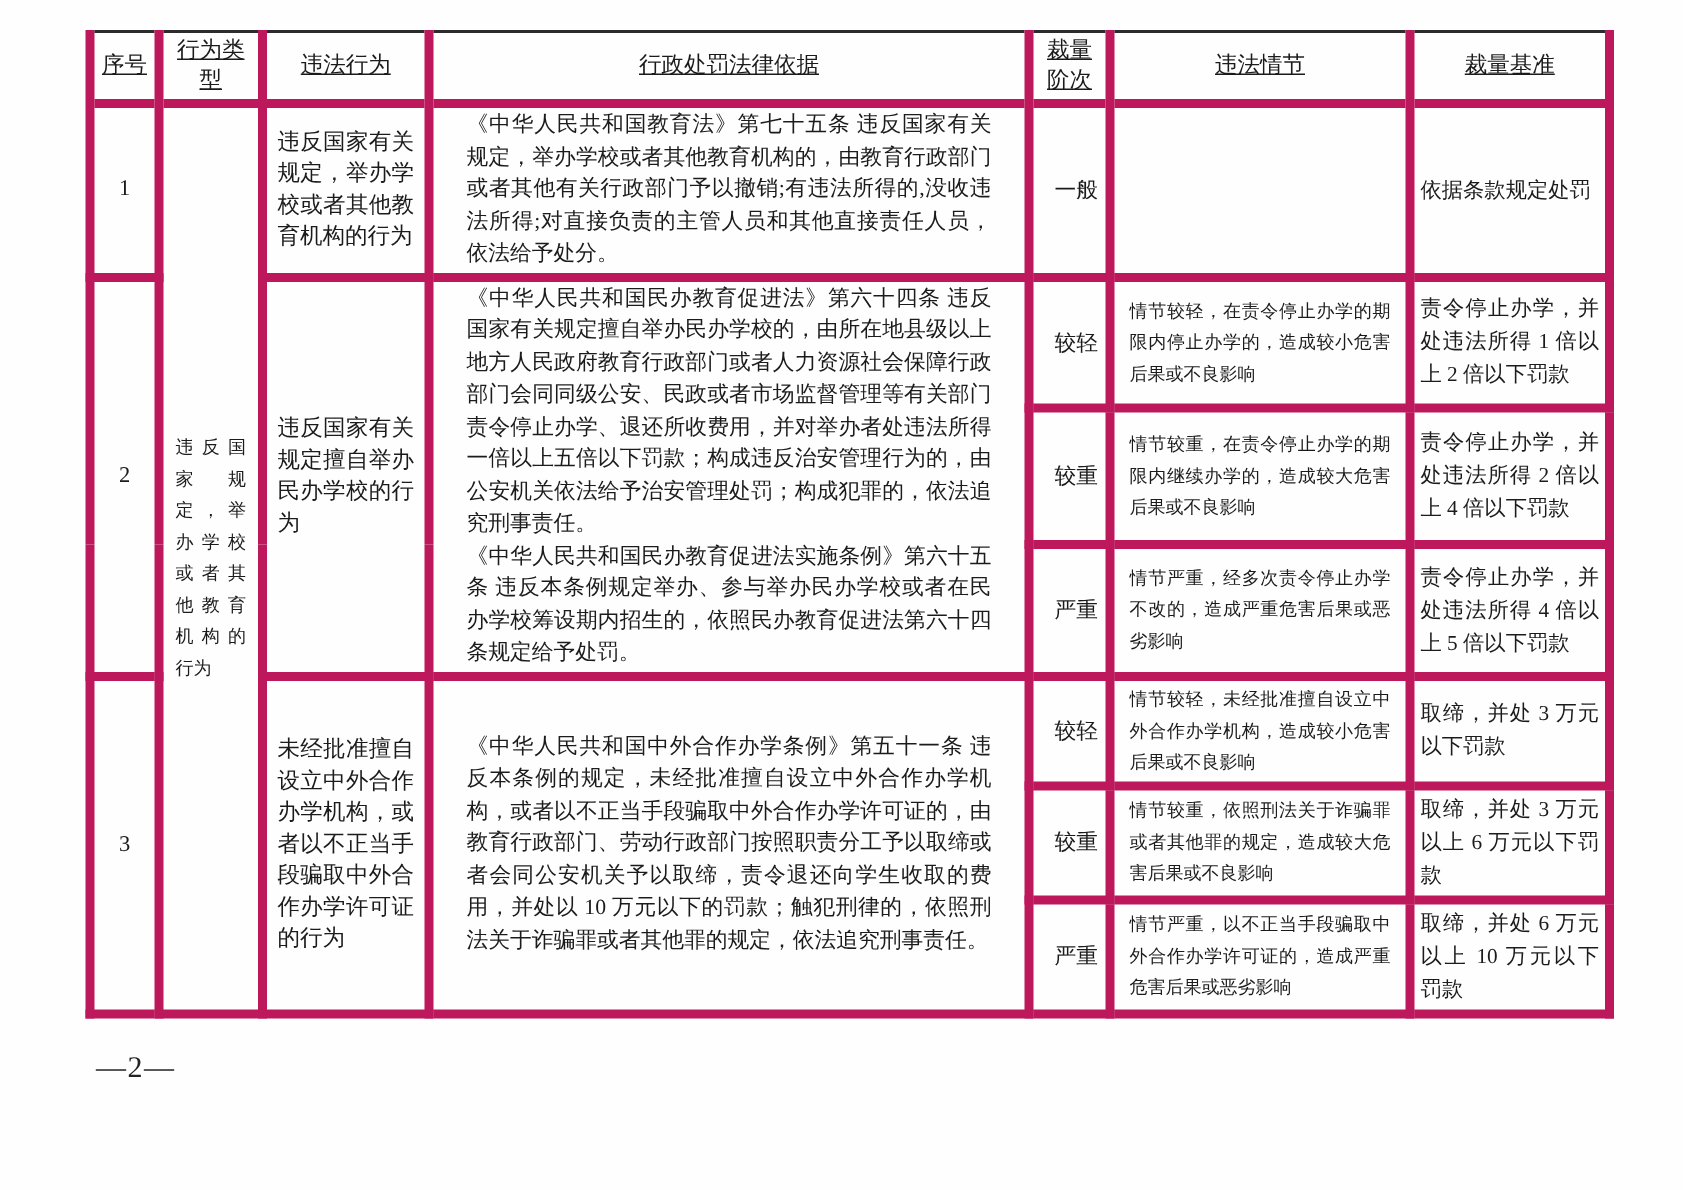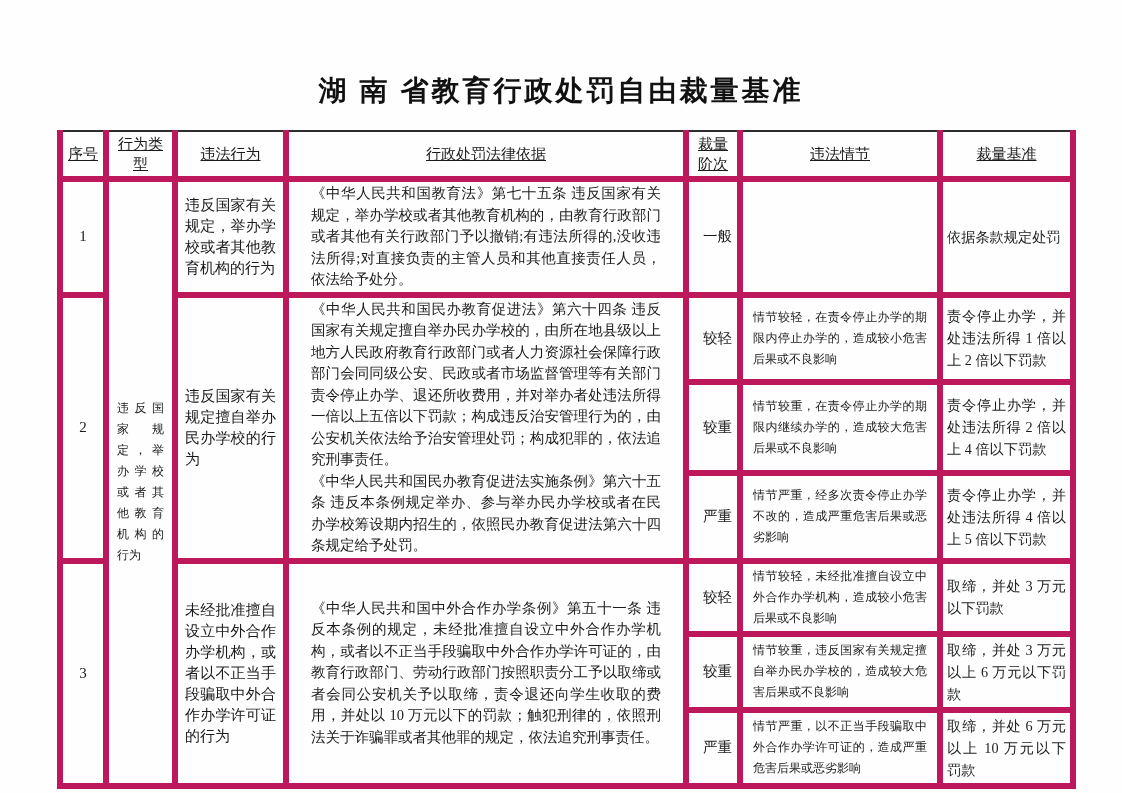--- a/index.html
+++ b/index.html
@@ -86,21 +86,20 @@
     font-size:20px;
     letter-spacing:1px;
     color:#222;
   }
 </style>
 </head>
 <body>
 
 <div>
 
-  <h1 class="title">湖 南 省教育行政处罚自由裁量基准</h1>
 
   <table class="penalty">
     <colgroup>
       <col style="width:46px">
       <col style="width:69px">
       <col style="width:111px">
       <col style="width:400px">
       <col style="width:54px">
       <col style="width:200px">
       <col style="width:133px">
@@ -155,21 +154,21 @@
         <td class="seq" rowspan="3">3</td>
         <td class="act" rowspan="3">未经批准擅自设立中外合作办学机构，或者以不正当手段骗取中外合作办学许可证的行为</td>
         <td class="basis" rowspan="3">《中华人民共和国中外合作办学条例》第五十一条  违反本条例的规定，未经批准擅自设立中外合作办学机构，或者以不正当手段骗取中外合作办学许可证的，由教育行政部门、劳动行政部门按照职责分工予以取缔或者会同公安机关予以取缔，责令退还向学生收取的费用，并处以 10 万元以下的罚款；触犯刑律的，依照刑法关于诈骗罪或者其他罪的规定，依法追究刑事责任。</td>
         <td class="level">较轻</td>
         <td class="circ">情节较轻，未经批准擅自设立中外合作办学机构，造成较小危害后果或不良影响</td>
         <td class="std">取缔，并处 3 万元以下罚款</td>
       </tr>
 
       <tr class="h-r3b">
         <td class="level">较重</td>
-        <td class="circ">情节较重，违反国家有关规定擅自举办民办学校的，造成较大危害后果或不良影响</td>
+        <td class="circ">情节较重，依照刑法关于诈骗罪或者其他罪的规定，造成较大危害后果或不良影响</td>
         <td class="std">取缔，并处 3 万元以上 6 万元以下罚款</td>
       </tr>
 
       <tr class="h-r3c">
         <td class="level">严重</td>
         <td class="circ">情节严重，以不正当手段骗取中外合作办学许可证的，造成严重危害后果或恶劣影响</td>
         <td class="std">取缔，并处 6 万元以上 10 万元以下罚款</td>
       </tr>
     </tbody>
   </table>

